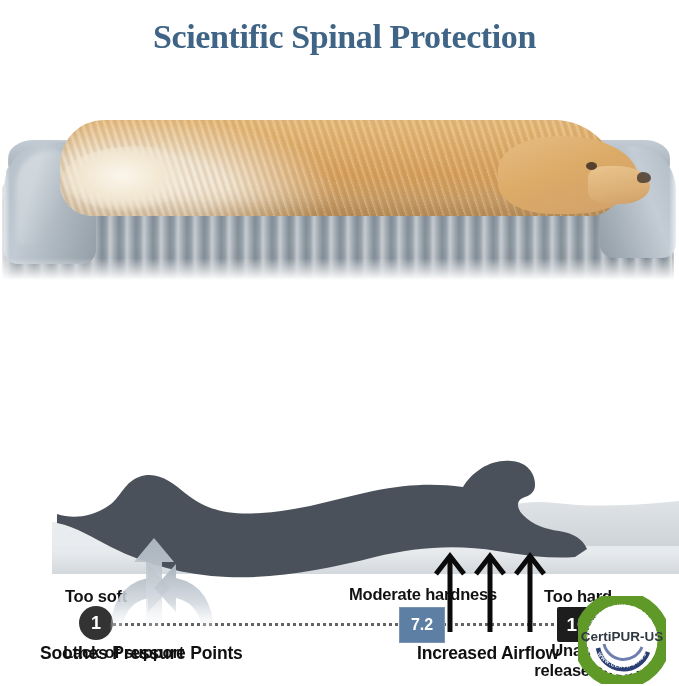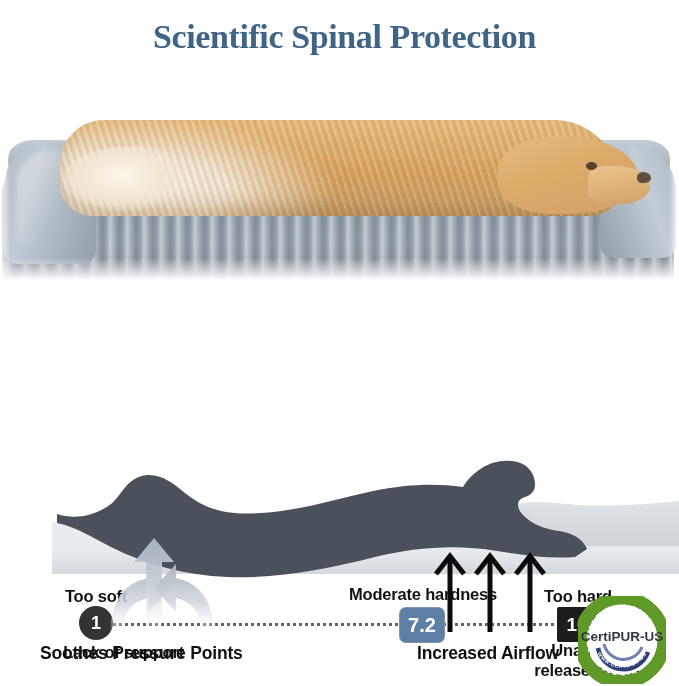--- a/index.html
+++ b/index.html
@@ -126,21 +126,21 @@
 
   
   .scale{position:absolute;left:0;top:290px;width:679px;height:100px;}
   .scale-line{
     position:absolute;left:88px;top:333px;width:538px;height:0;
     border-top:3px dotted #4a4a4a;opacity:.85;
   }
   .marker{position:absolute;display:flex;align-items:center;justify-content:center;
     font-weight:bold;color:#fff;}
   .m1{left:79px;top:316px;width:34px;height:34px;border-radius:50%;background:#333333;font-size:18px;}
-  .m72{left:399px;top:317px;width:46px;height:36px;border-radius:7px;background:#5d7fa3;font-size:20px;
+  .m72{left:399px;top:317px;width:46px;height:36px;border-radius:0;background:#5d7fa3;font-size:16px;
        box-shadow:inset 0 0 0 1px rgba(255,255,255,.18);}
   .m10{left:557px;top:317px;width:40px;height:35px;border-radius:2px;background:#1d1d1d;font-size:19px;}
 
   .lbl{position:absolute;text-align:center;color:#121212;font-weight:bold;
        font-size:16.5px;line-height:20px;letter-spacing:-.2px;}
   .lbl-toosoft{left:26px;top:296px;width:140px;}
   .lbl-lack{left:8px;top:352px;width:176px;text-align:right;}
   .lbl-mod{left:320px;top:294px;width:206px;}
   .lbl-egg{left:330px;top:356px;width:190px;}
   .lbl-toohard{left:508px;top:296px;width:140px;}

